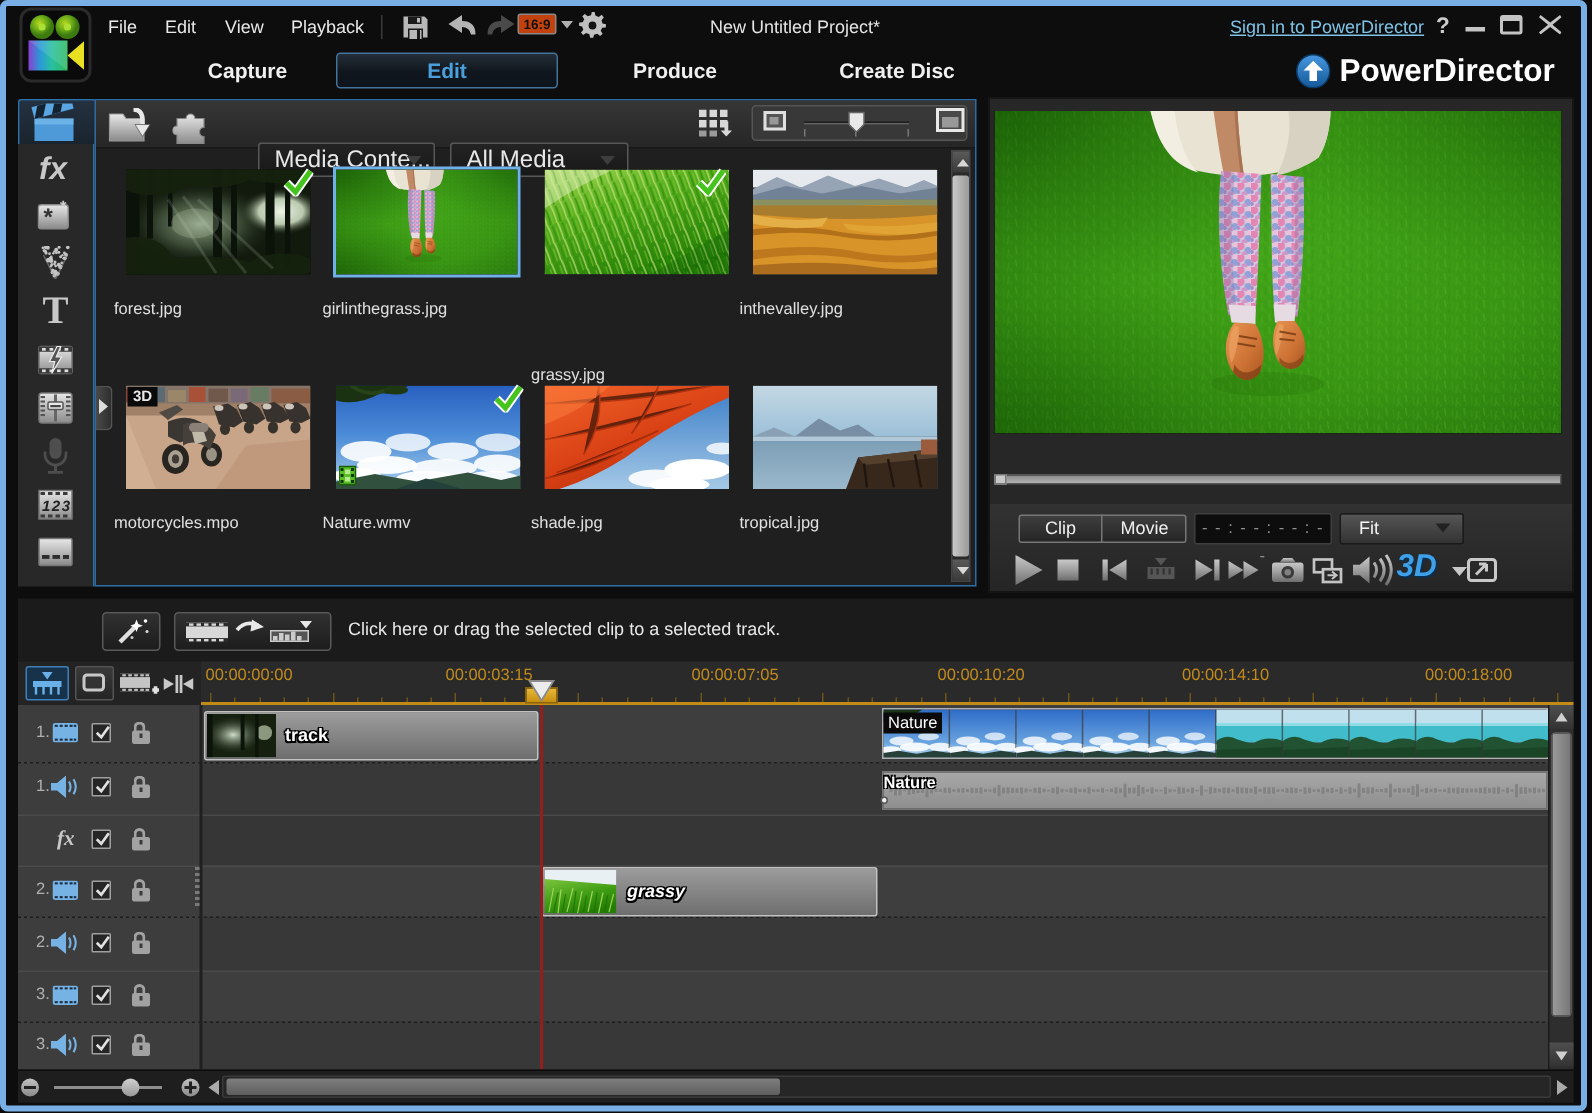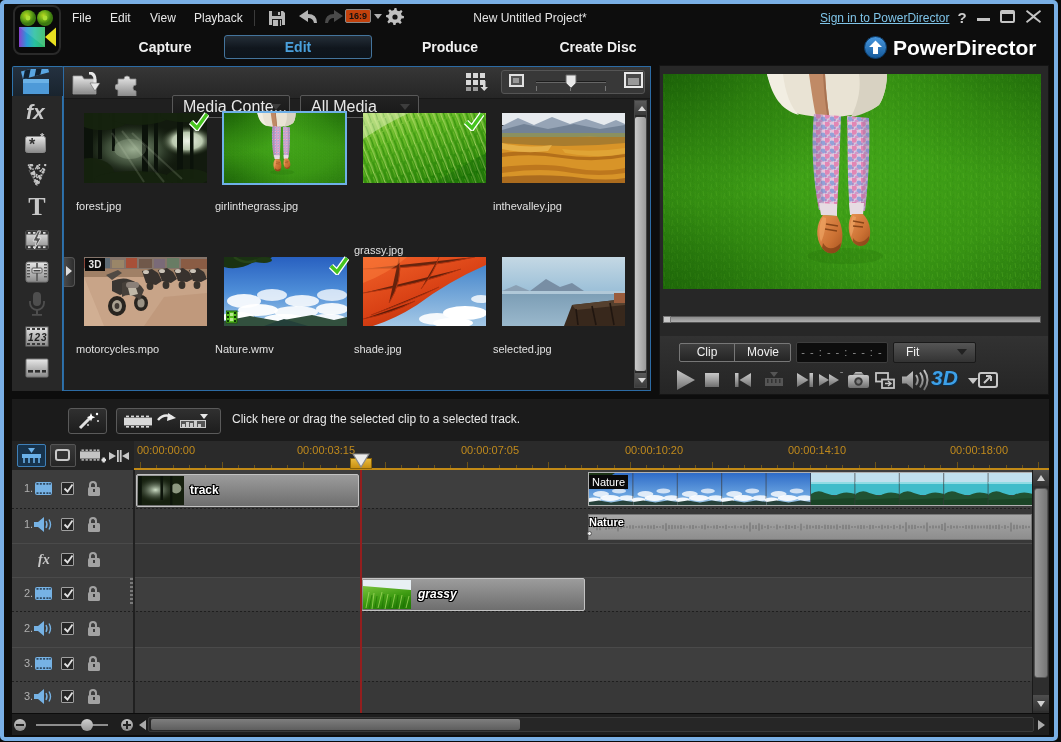--- a/index.html
+++ b/index.html
@@ -584,21 +584,21 @@
       </g>
 <g stroke="#201610" stroke-width="1.6">
         <line x1="74" y1="52" x2="76" y2="68"></line>
         <line x1="90" y1="49" x2="94" y2="68"></line>
         <line x1="108" y1="46" x2="112" y2="68"></line>
       </g>
 </svg></div>
 <div class="thumblabel" style="left:76px;top:343px;">motorcycles.mpo</div>
 <div class="thumblabel" style="left:215px;top:343px;">Nature.wmv</div>
 <div class="thumblabel" style="left:354px;top:343px;">shade.jpg</div>
-<div class="thumblabel" style="left:493px;top:343px;">selected.jpg</div>
+<div class="thumblabel" style="left:493px;top:343px;">tropical.jpg</div>
 <div class="abs" style="left:634px;top:100px;width:13px;height:288px;background:#2a2a2a;border:1px solid #444;"></div>
 <div class="abs" style="left:635px;top:101px;width:11px;height:14px;background:linear-gradient(#5a5a5a,#3a3a3a);"></div>
 <div class="abs" style="left:638px;top:106px;width:0;height:0;border-left:4px solid transparent;border-right:4px solid transparent;border-bottom:5px solid #d8d8d8;"></div>
 <div class="abs" style="left:635px;top:117px;width:11px;height:254px;background:linear-gradient(90deg,#cacaca,#9a9a9a);border-radius:2px;"></div>
 <div class="abs" style="left:635px;top:373px;width:11px;height:14px;background:linear-gradient(#5a5a5a,#3a3a3a);"></div>
 <div class="abs" style="left:638px;top:378px;width:0;height:0;border-left:4px solid transparent;border-right:4px solid transparent;border-top:5px solid #d8d8d8;"></div>
 <div class="abs" style="left:659px;top:65px;width:390px;height:330px;background:#272727;border:1px solid #141414;"></div>
 <div class="abs" style="left:663px;top:74px;width:378px;height:215px;overflow:hidden;background:#000;"><svg width="378" height="215" viewBox="0 0 378 215" preserveAspectRatio="none">
 <defs>
 <radialGradient id="pgg" cx="50%" cy="45%" r="80%">

